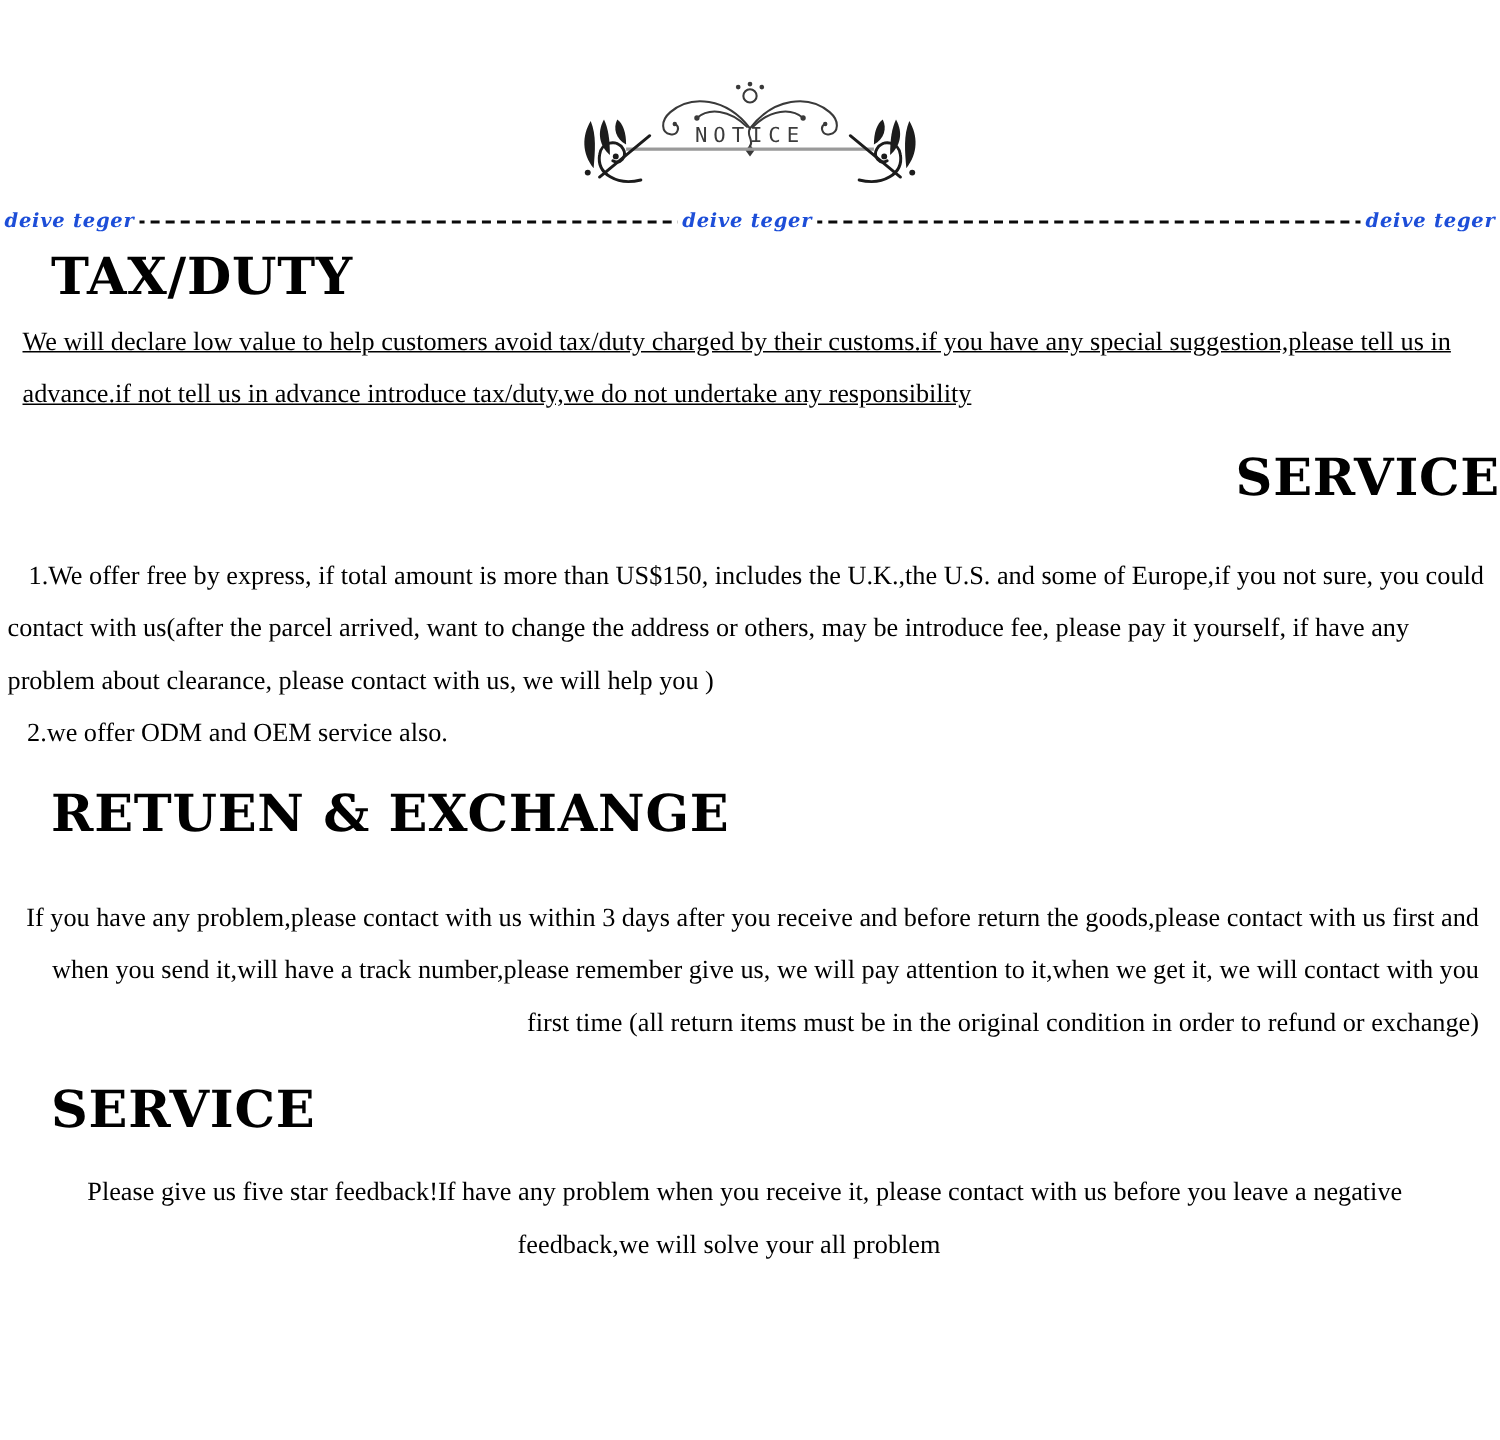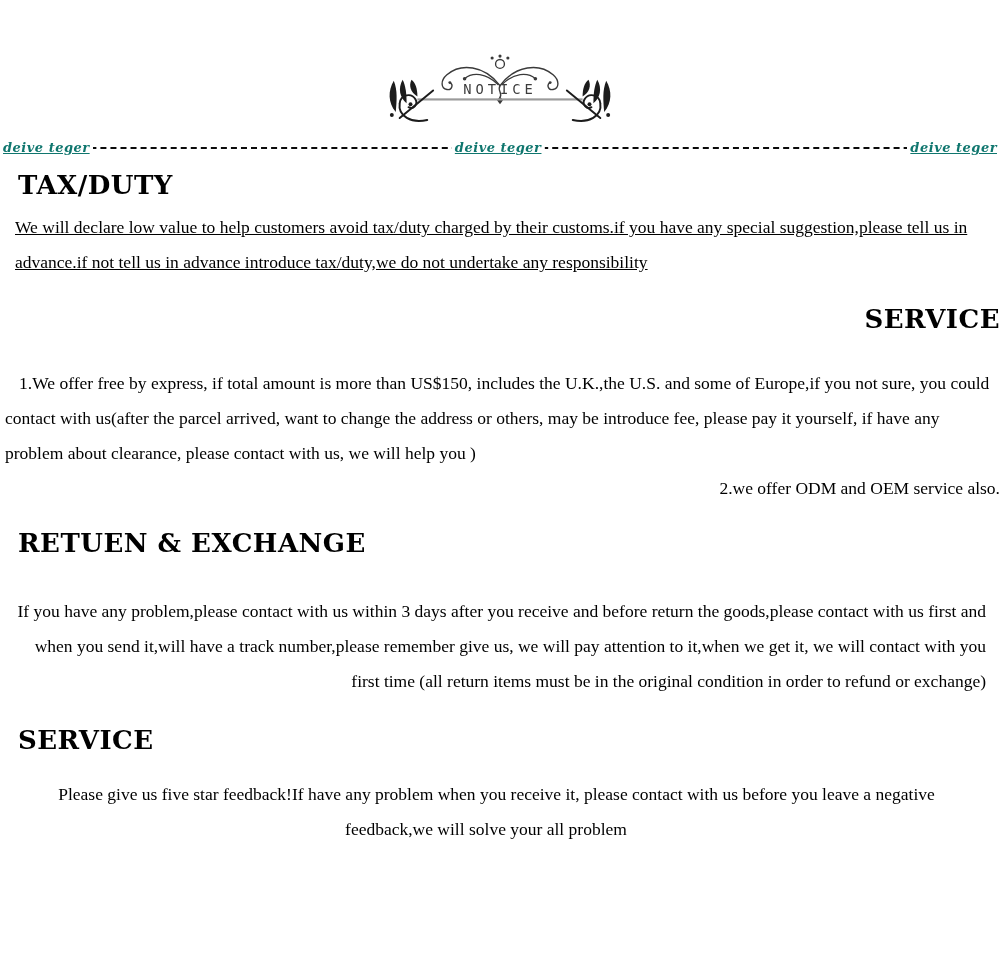--- a/index.html
+++ b/index.html
@@ -48,47 +48,46 @@
     position: absolute;
     top: 0;
     font-family: "DejaVu Serif", serif;
     font-style: italic;
     font-weight: bold;
     font-size: 13px;
     letter-spacing: 0.5px;
     background: #ffffff;
     padding: 0 3px;
     white-space: nowrap;
-    color: #0f766e;
-    text-decoration: underline;
+    color: #1d4ed8;
   }
   .wm-left   { left: 0; }
   .wm-center { left: 50%; transform: translateX(-52%); }
   .wm-right  { right: 0; }
 
   
   h2 {
     font-family: "DejaVu Serif", serif;
     font-weight: bold;
-    font-size: 26px;
+    font-size: 34px;
     line-height: 34px;
     letter-spacing: 0.5px;
     margin: 0;
-    padding-left: 18px;
+    padding-left: 34px;
   }
   p {
     font-size: 17.5px;
     line-height: 35px;
     margin: 0;
   }
   .sec-tax h2      { margin-top: 12px; }
   .sec-tax p       { margin-top: 8px;  margin-left: 15px; margin-right: 8px; text-decoration: underline; }
   .sec-service h2  { margin-top: 22px; text-align: right; }
   .sec-service .p-first  { margin-top: 30px; margin-left: 5px; margin-right: 6px; text-indent: 14px; }
-  .sec-service .p-second { margin-left: 18px; text-align: right; }
+  .sec-service .p-second { margin-left: 18px; }
   .sec-return h2   { margin-top: 20px; }
   .sec-return p    { margin-top: 34px; margin-left: 5px; margin-right: 14px; text-indent: 8px; text-align: right; }
   .sec-feedback h2 { margin-top: 24px; }
   .sec-feedback p  { margin-top: 20px; margin-left: 6px; margin-right: 34px; text-indent: 21px; text-align: center; }
 </style>
 </head>
 <body>
 
 <div class="page">
 

